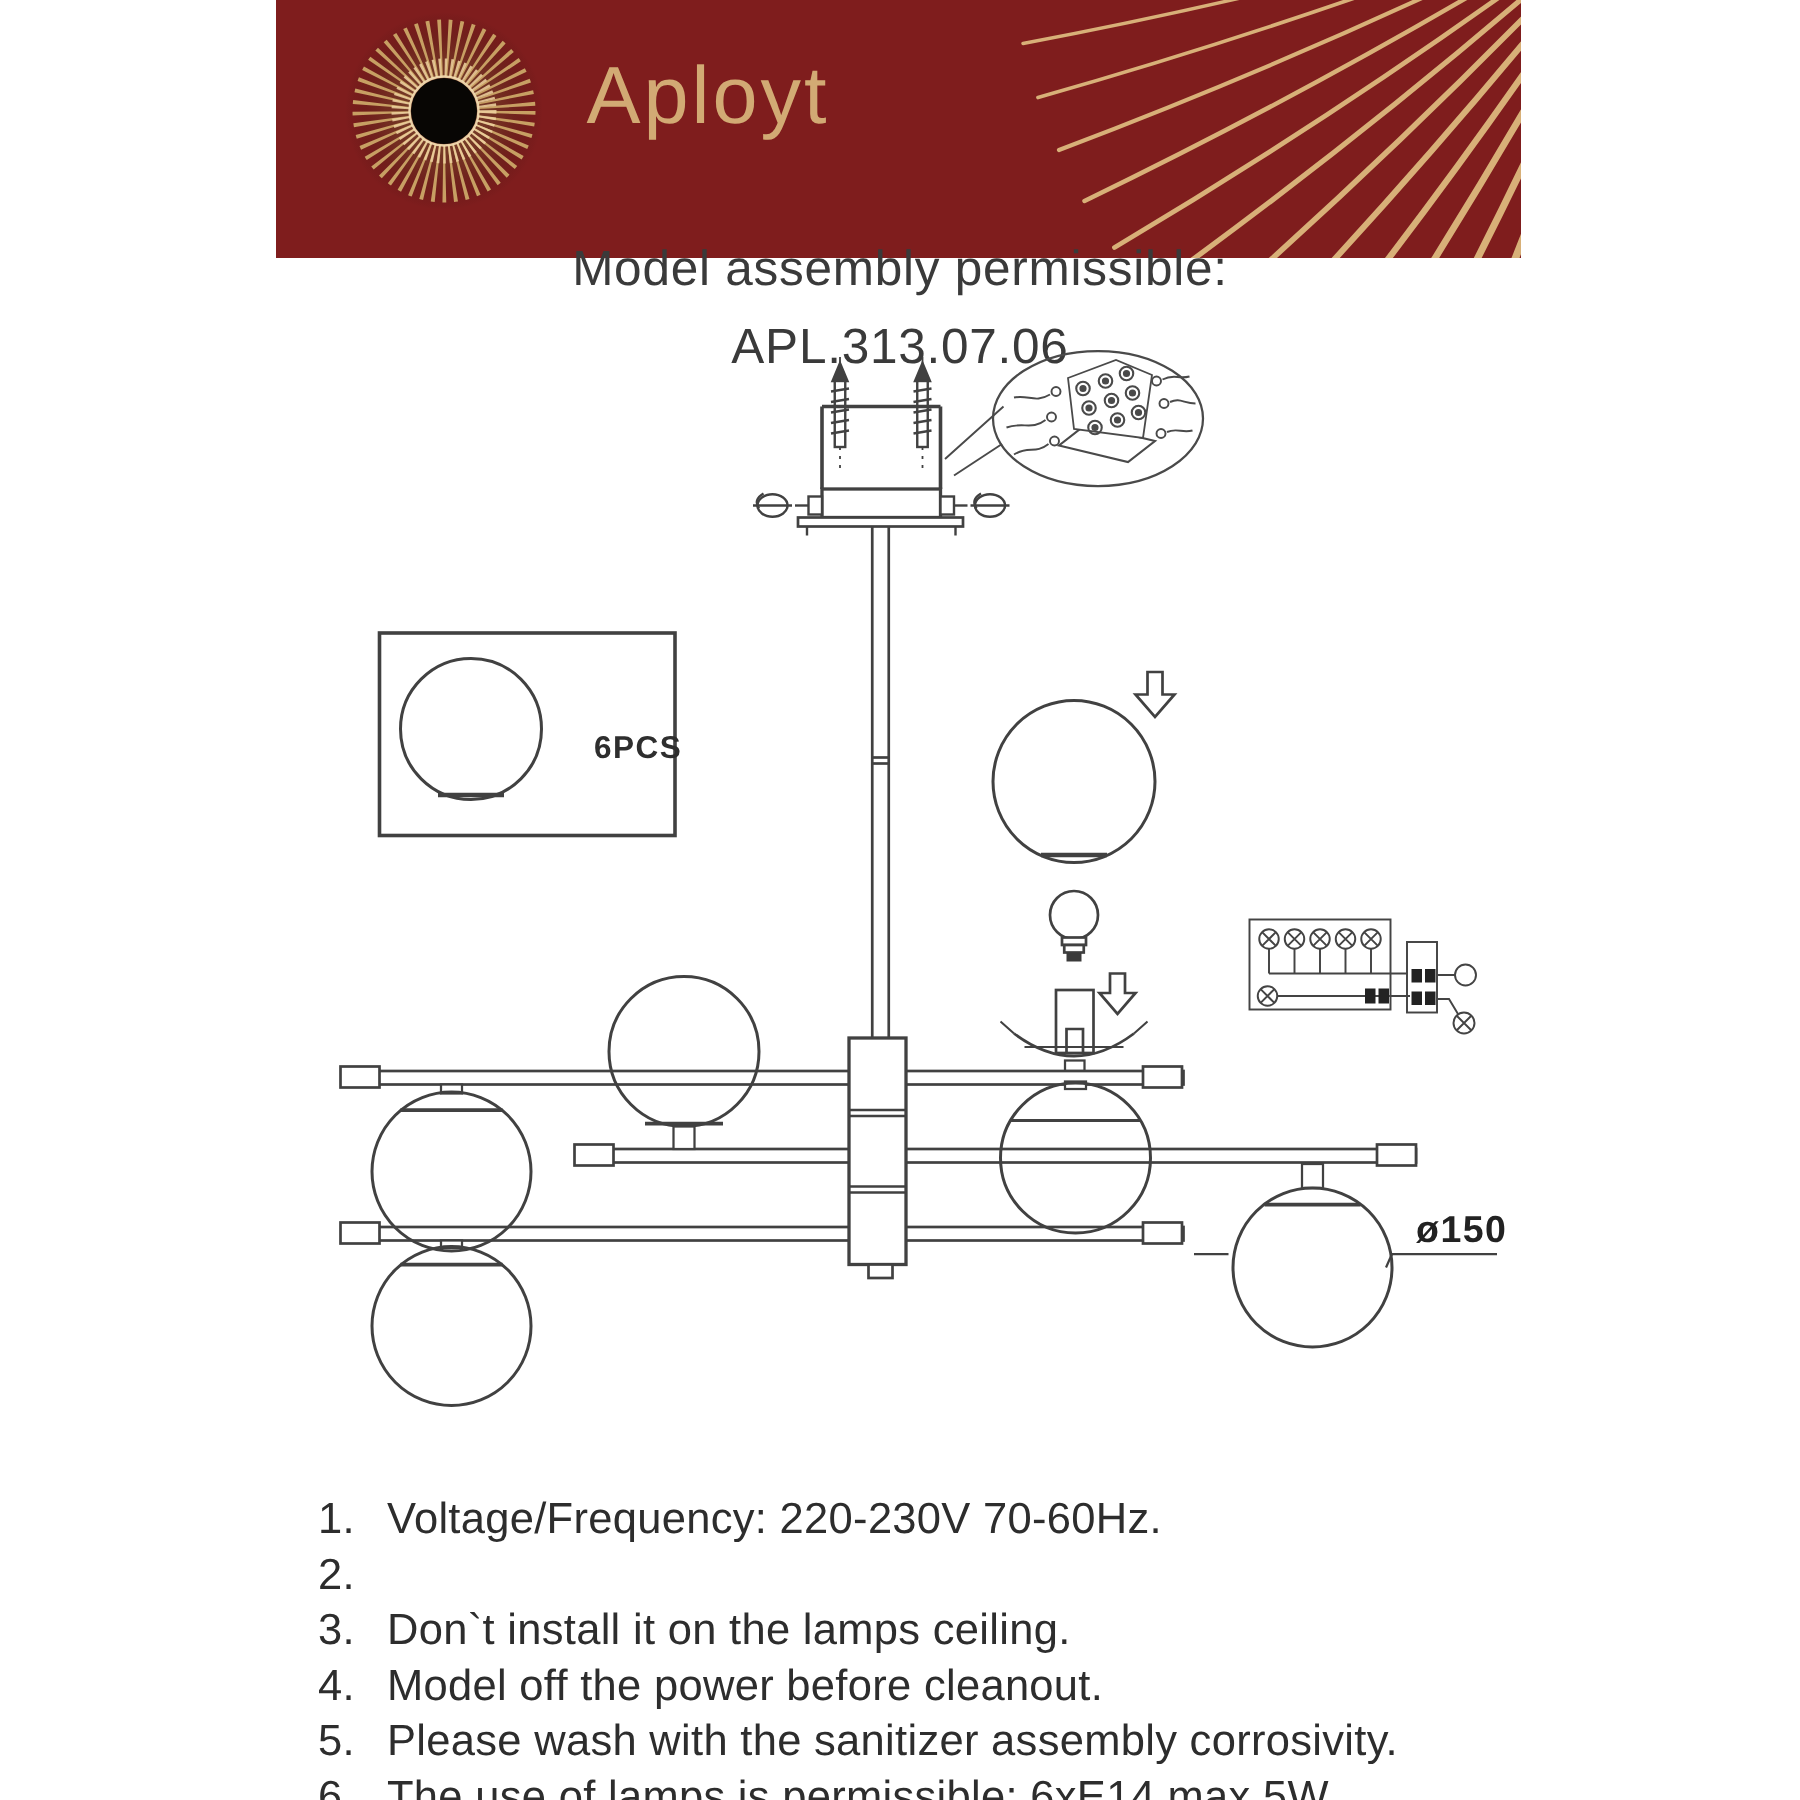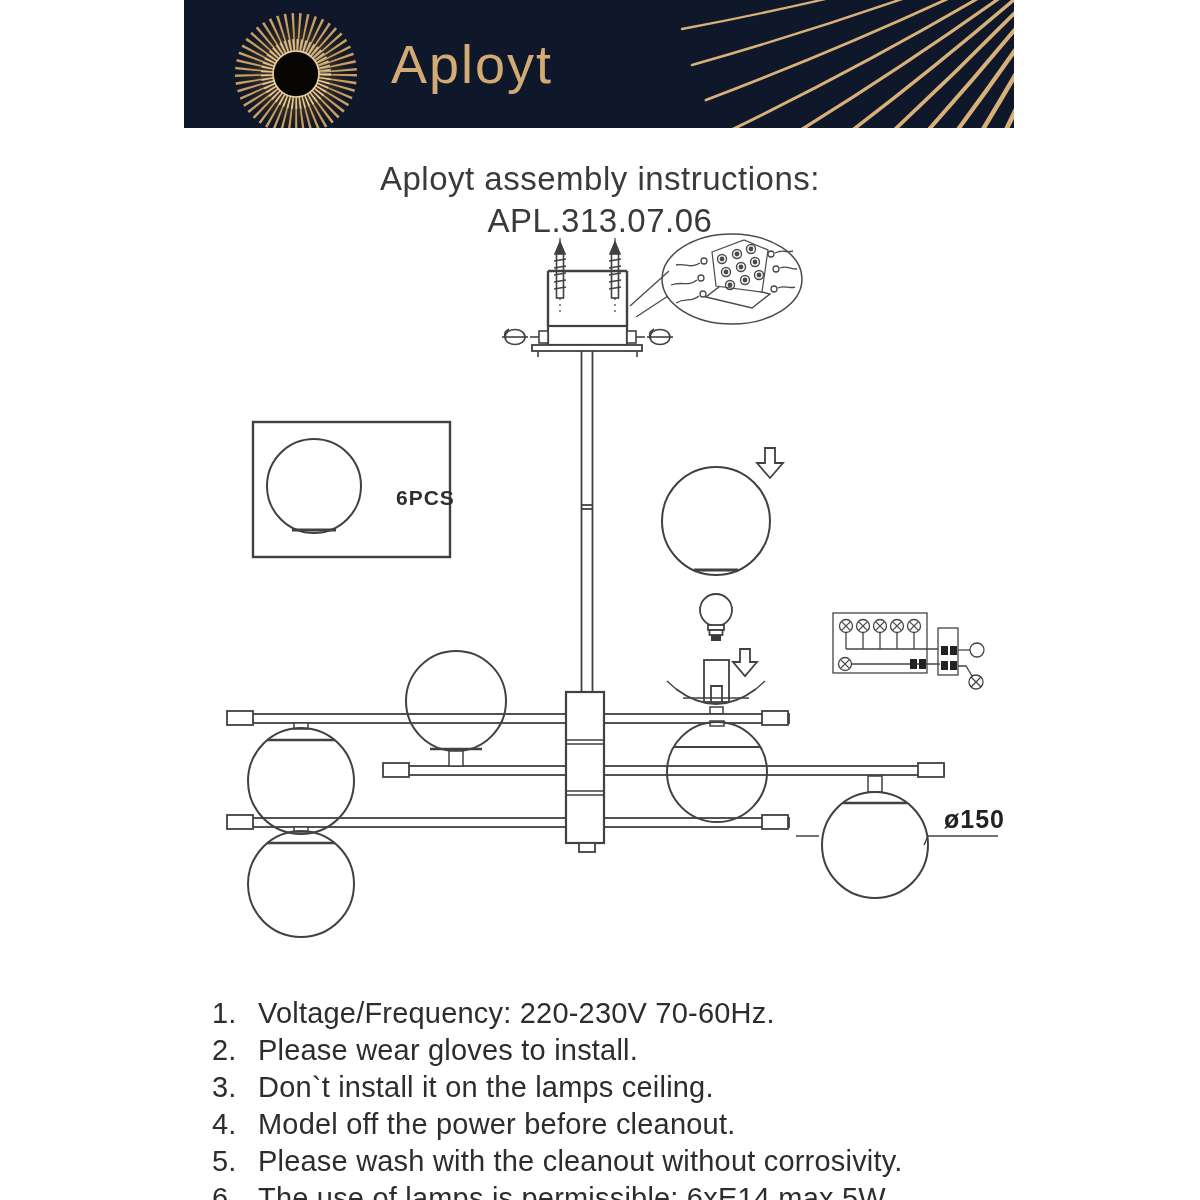--- a/index.html
+++ b/index.html
@@ -1,26 +1,26 @@
 <!DOCTYPE html>
 <html><head>
 <meta charset="utf-8">
 <style>
   html,body{margin:0;padding:0;background:#ffffff;}
   .page{position:relative;width:1200px;height:1200px;background:#ffffff;overflow:hidden;
         font-family:"Liberation Sans",sans-serif;}
   
-  .banner{position:absolute;left:184px;top:0;width:830px;height:128px;background:#0f172a;overflow:hidden;}
+  .banner{position:absolute;left:184px;top:0;width:830px;height:172px;background:#7f1d1d;overflow:hidden;}
   .banner svg{position:absolute;left:0;top:0;overflow:visible;}
   .brand{position:absolute;left:207px;top:33px;font-size:54px;font-weight:400;
          letter-spacing:2px;color:#d2aa74;}
   
   .title-wrap{position:absolute;left:0;top:160px;width:1200px;text-align:center;color:#3a3a3a;}
   .title-line1{font-size:33px;letter-spacing:.5px;}
-  .title-line2{font-size:33px;letter-spacing:.5px;margin-top:4px;}
+  .title-line2{font-size:33px;letter-spacing:.5px;margin-top:14px;}
   
   .diagram{position:absolute;left:0;top:0;width:1200px;height:1200px;}
   
   .instructions{position:absolute;left:212px;top:997px;width:820px;color:#2d2d2d;}
   .ins-row{display:flex;align-items:baseline;height:37px;font-size:29px;letter-spacing:.2px;}
   .ins-num{width:46px;flex:0 0 46px;}
   .ins-text{white-space:nowrap;}
 </style>
 </head>
 <body>
@@ -57,21 +57,21 @@
         <path d="M915,-75 Q799,106 662,273" stroke-width="4.2"></path>
         <path d="M915,-75 Q814,115 694,294" stroke-width="4.5"></path>
         <path d="M915,-75 Q832,123 727,312" stroke-width="4.7"></path>
         <path d="M915,-75 Q849,130 761,327" stroke-width="5.0"></path>
       </g>
     </svg>
     <div class="brand">Aployt</div>
   </div>
 
   <div class="title-wrap">
-    <div class="title-line1">Aployt assembly instructions:</div>
+    <div class="title-line1">Model assembly permissible:</div>
     <div class="title-line2">APL.313.07.06</div>
   </div>
 
   <svg class="diagram" viewBox="0 0 1200 1200" stroke="#414141" fill="none" stroke-width="2">
 
     <g>
       <line x1="560" y1="238" x2="560" y2="312" stroke-width="1.2" stroke-dasharray="8 4 2 4"></line>
       <line x1="615" y1="238" x2="615" y2="312" stroke-width="1.2" stroke-dasharray="8 4 2 4"></line>
 
       <g stroke-width="1.6">
@@ -279,33 +279,32 @@
     </g>
   </svg>
 
   <div class="instructions">
     <div class="ins-row">
       <span class="ins-num">1.</span>
       <span class="ins-text">Voltage/Frequency: 220-230V 70-60Hz.</span>
     </div>
     <div class="ins-row">
       <span class="ins-num">2.</span>
-      <span class="ins-text">Please wear gloves to install.</span>
     </div>
     <div class="ins-row">
       <span class="ins-num">3.</span>
       <span class="ins-text">Don`t install it on the lamps ceiling.</span>
     </div>
     <div class="ins-row">
       <span class="ins-num">4.</span>
       <span class="ins-text">Model off the power before cleanout.</span>
     </div>
     <div class="ins-row">
       <span class="ins-num">5.</span>
-      <span class="ins-text">Please wash with the cleanout without corrosivity.</span>
+      <span class="ins-text">Please wash with the sanitizer assembly corrosivity.</span>
     </div>
     <div class="ins-row">
       <span class="ins-num">6.</span>
       <span class="ins-text">The use of lamps is permissible: 6xE14 max 5W.</span>
     </div>
   </div>
 
 </div>
 
 </body></html>

